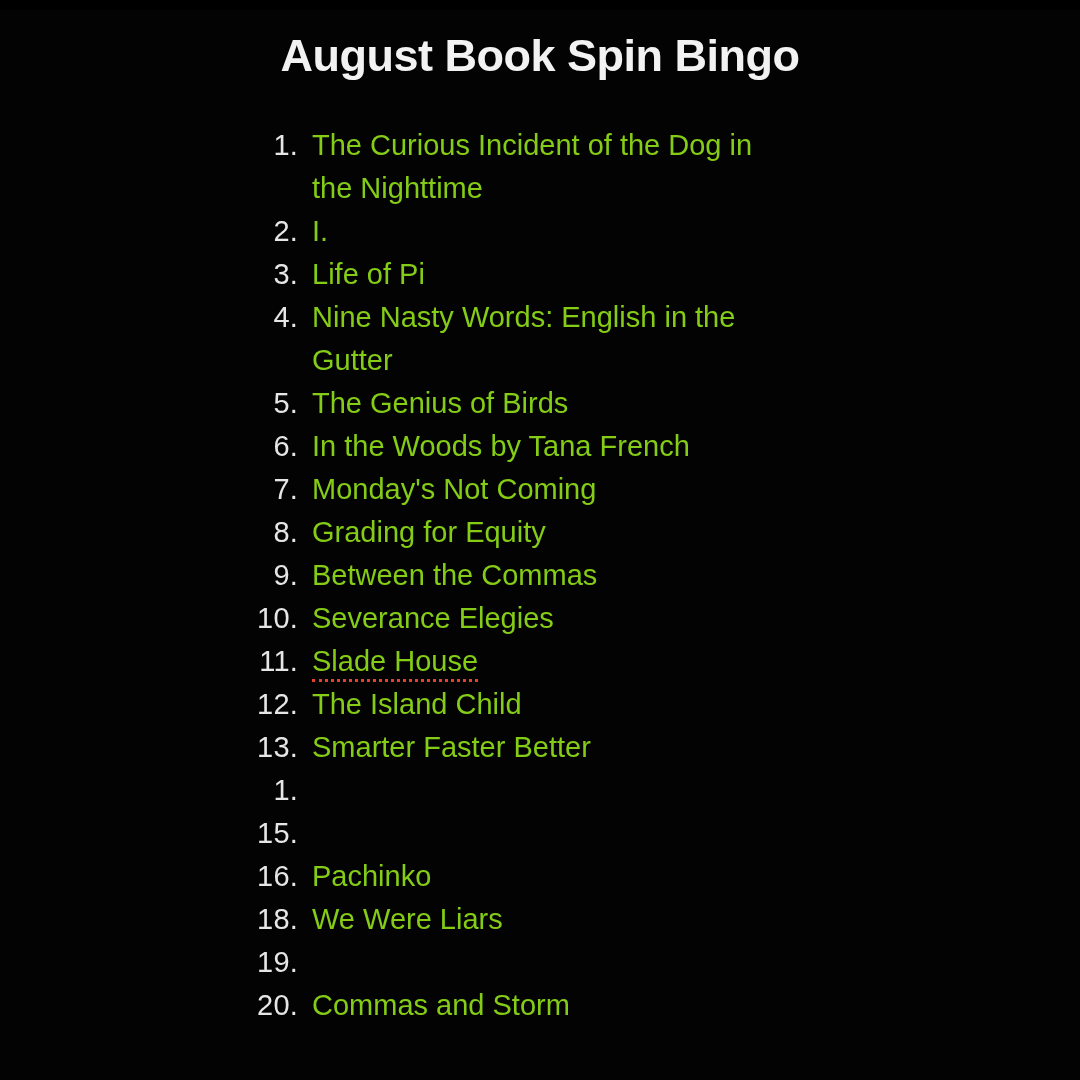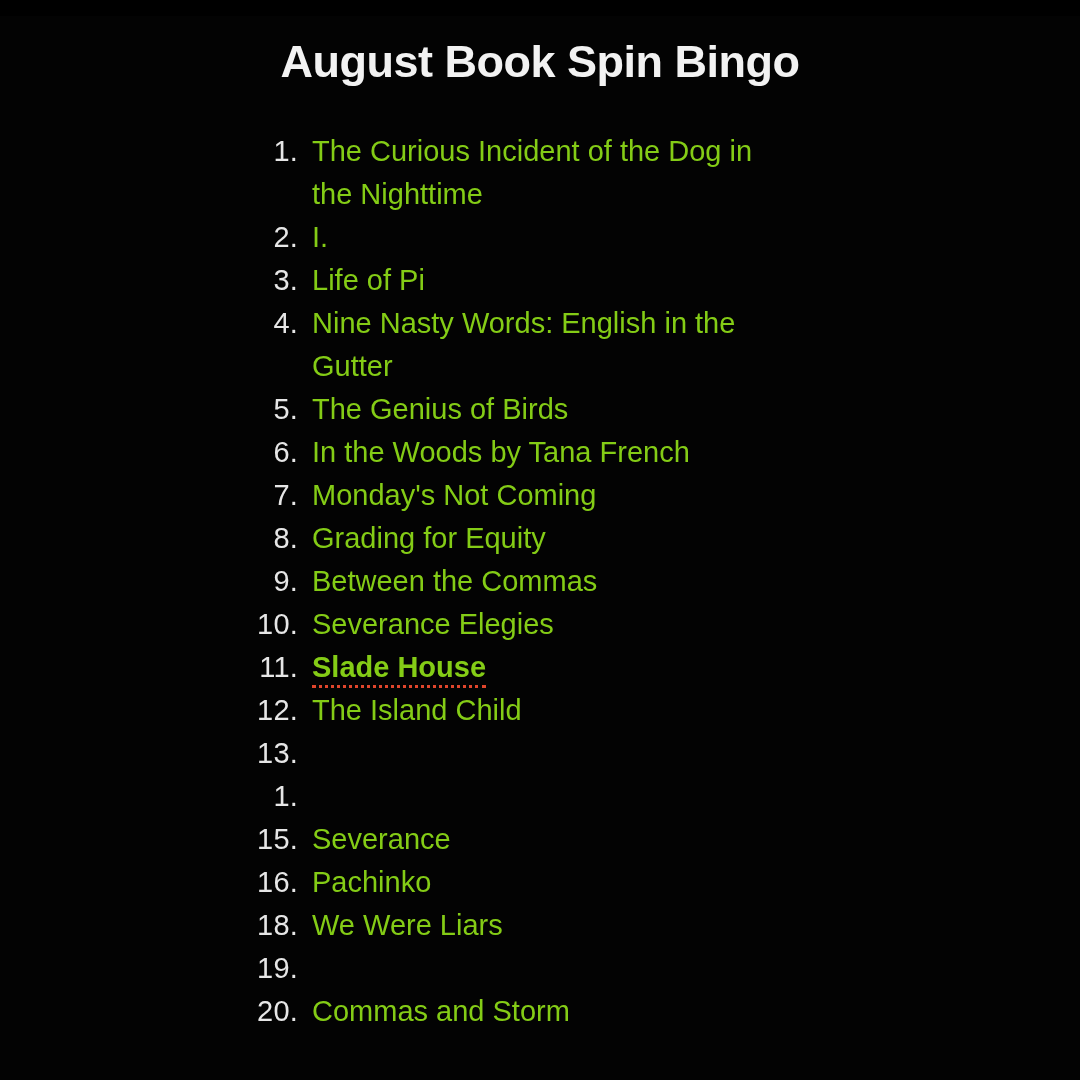--- a/index.html
+++ b/index.html
@@ -22,21 +22,21 @@
     position: relative;
     box-sizing: border-box;
   }
   .doc-title {
     text-align: center;
     font-size: 45px;
     font-weight: bold;
     letter-spacing: -0.5px;
     color: #f2f2f2;
     padding-top: 20px;
-    margin: 16px;
+    margin: 10px;
   }
   .list-wrap {
     margin-top: 42px;
     padding-left: 250px;
     padding-right: 60px;
   }
   ol.book-list {
     margin: 0;
     padding: 0;
     list-style: none;
@@ -60,21 +60,20 @@
     letter-spacing: 0.2px;
   }
   .title-text {
     flex: 1 1 auto;
     max-width: 470px;
     color: #84cc16;
   }
   .misspelled {
     border-bottom: 3px dotted #e0452c;
     padding-bottom: 2px;
-    font-weight: bold;
   }
 </style>
 </head>
 <body>
 
 <div class="page">
 
   <h1 class="doc-title">August Book Spin Bingo</h1>
 
   <div class="list-wrap">
@@ -122,27 +121,27 @@
         <li>
           <span class="num">11.</span>
           <span class="title-text"><span class="misspelled">Slade House</span></span>
         </li>
         <li>
           <span class="num">12.</span>
           <span class="title-text">The Island Child</span>
         </li>
         <li>
           <span class="num">13.</span>
+          <span class="title-text">Smarter Faster Better</span>
         </li>
         <li>
           <span class="num">1.</span>
         </li>
         <li>
           <span class="num">15.</span>
-          <span class="title-text">Severance</span>
         </li>
         <li>
           <span class="num">16.</span>
           <span class="title-text">Pachinko</span>
         </li>
         <li>
           <span class="num">18.</span>
           <span class="title-text">We Were Liars</span>
         </li>
         <li>

